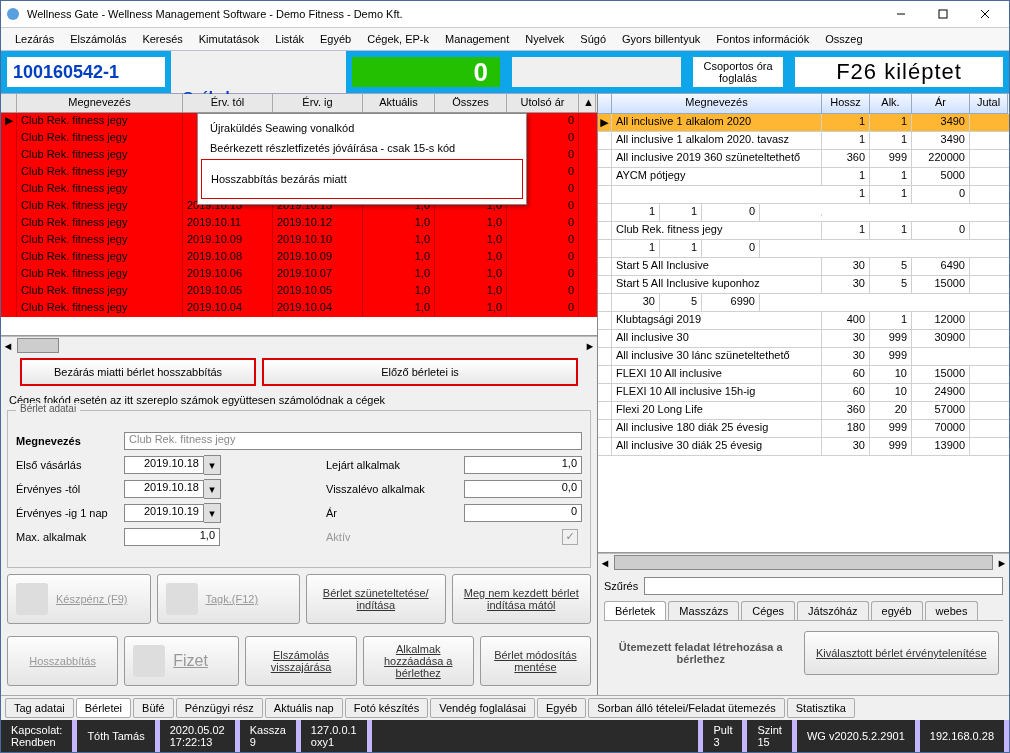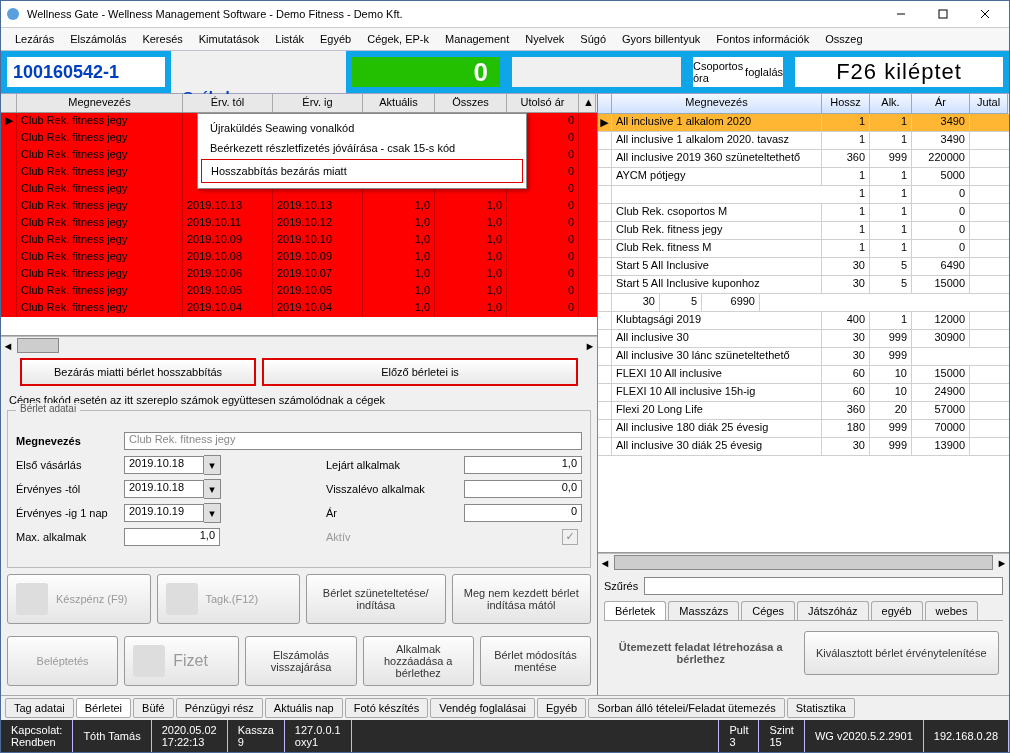--- a/index.html
+++ b/index.html
@@ -9,68 +9,68 @@
 .titlebar .title{flex:1;}
 .winbtn{width:40px;height:22px;display:flex;align-items:center;justify-content:center;margin-left:2px;}
 .menubar{background:#f7f7f7;height:22px;display:flex;align-items:center;padding:0 6px;gap:0;border-bottom:1px solid #c0c0d0;}
 .menubar .mi{padding:2px 8px;}
 .topstrip{height:42px;display:flex;border-bottom:1px solid #a0a0c0;}
 .box{border:6px solid #0ea5e9;box-sizing:border-box;display:flex;align-items:center;justify-content:center;}
 .idbox{width:170px;font-size:18px;font-weight:bold;color:#0040c0;background:#fff;justify-content:flex-start;padding-left:6px;}
 .namebox{width:175px;flex-direction:column;align-items:flex-start;background:#fdba74;font-size:15px;font-weight:bold;color:#0040c0;padding-left:6px;margin-top:48px;}
 .greenbox{width:160px;background:#22c000;color:#fff;font-size:26px;font-weight:bold;justify-content:flex-end;padding-right:12px;}
 .spacerbox{flex:1;background:#f0f0f0;}
-.groupbox{width:102px;flex-direction:row;background:#fff;font-size:11px;}
+.groupbox{width:102px;flex-direction:column;background:#fff;font-size:11px;}
 .f26box{width:220px;background:#fff;font-size:22px;letter-spacing:1px;}
 .mainarea{flex:1;display:flex;overflow:hidden;}
 .leftpane{width:596px;display:flex;flex-direction:column;border-right:1px solid #888;}
 .rightpane{flex:1;display:flex;flex-direction:column;}
 .grid-head{display:flex;background:#e8e8e8;border-bottom:1px solid #999;height:18px;}
 .grid-head .gh{border-right:1px solid #aaa;padding:2px 4px;text-align:center;box-sizing:border-box;overflow:hidden;white-space:nowrap;}
 .lgrid{position:relative;height:222px;overflow:hidden;border-bottom:1px solid #999;}
 .lrows{position:absolute;inset:0;overflow-y:scroll;background:#fff;}
 .lrow{display:flex;height:17px;background:#ff0000;color:#000;}
 .lrow .lc{border-right:1px solid #c00;padding:1px 4px;box-sizing:border-box;white-space:nowrap;overflow:hidden;}
 .context{position:absolute;left:196px;top:0;width:328px;background:#fff;border:1px solid #888;box-shadow:2px 2px 4px rgba(0,0,0,.3);padding:4px 0;z-index:5;}
 .context .ci{padding:4px 12px;}
-.context .ci.hl{border:1px solid #d00;margin:1px 3px;padding:5px 9px;}
+.context .ci.hl{border:1px solid #d00;margin:1px 3px;padding:13px 9px;}
 .hscroll{height:17px;background:#f0f0f0;border-top:1px solid #bbb;display:flex;align-items:center;}
 .hscroll .thumb{height:13px;background:#cdcdcd;border:1px solid #888;}
 .redbtns{display:flex;gap:6px;padding:4px 19px;}
 .redbtn{flex:0 0 auto;border:2px solid #d00;background:linear-gradient(#fff,#e8e8e8);padding:6px 0;text-align:center;box-sizing:border-box;}
 .noteline{padding:4px 8px;}
 .fieldset{border:1px solid #bbb;margin:0 6px;padding:18px 8px;position:relative;}
 .fslegend{position:absolute;top:-8px;left:8px;background:#f0f0f0;padding:0 4px;font-size:10px;color:#555;}
 .frow{display:flex;align-items:center;height:24px;gap:8px;}
 .frow label{width:100px;}
 .txt{border:1px solid #888;background:#fff;height:18px;padding:0 4px;box-sizing:border-box;}
-.dd{display:flex;align-items:center;}
+.dd{display:flex;align-items:center;text-align:right;}
 .dd .btn{width:16px;height:18px;background:#e0e0e0;border:1px solid #888;border-left:none;display:flex;align-items:center;justify-content:center;}
 .num{text-align:right;}
 .btnrow{display:flex;gap:6px;padding:6px;}
-.bigbtn{flex:1;height:48px;background:linear-gradient(#fdfdfd,#e5e5e5);border:1px solid #9a9a9a;border-radius:3px;display:flex;align-items:center;justify-content:center;text-align:center;padding:0 4px;font-size:11px;color:#333;}
+.bigbtn{flex:1;height:48px;background:linear-gradient(#fdfdfd,#e5e5e5);border:1px solid #9a9a9a;border-radius:3px;display:flex;align-items:center;justify-content:center;text-align:center;padding:0 4px;font-size:11px;color:#333;text-decoration:underline;}
 .bigbtn.disabled{color:#999;}
 .bigbtn.withicon{justify-content:flex-start;gap:8px;padding-left:8px;}
 .iconbox{width:32px;height:32px;background:#ddd;border-radius:3px;}
 .rgrid{height:438px;overflow-y:scroll;background:#fff;border-bottom:1px solid #999;}
 .rrow{display:flex;height:17px;border-bottom:1px solid #d0d0d0;}
 .rrow.sel{background:#ffb733;}
 .rrow .rc{border-right:1px solid #d0d0d0;padding:1px 4px;box-sizing:border-box;white-space:nowrap;overflow:hidden;}
 .rh{background:linear-gradient(#f4f8ff,#cfe1ff);border-right:1px solid #9ab;border-bottom:1px solid #9ab;padding:2px 4px;text-align:center;box-sizing:border-box;}
 .filterrow{display:flex;align-items:center;padding:6px;gap:6px;}
 .tabs{display:flex;border-bottom:1px solid #aaa;margin:0 6px;}
 .tab{padding:3px 10px;border:1px solid #aaa;border-bottom:none;background:#eee;margin-right:2px;border-radius:3px 3px 0 0;font-size:11px;}
 .tab.active{background:#fff;}
 .schedarea{display:flex;gap:10px;padding:10px;align-items:center;}
 .schedtext{flex:1;text-align:center;color:#555;font-size:11px;font-weight:bold;}
 .bottomtabs{display:flex;background:#f0f0f0;border-top:1px solid #aaa;padding:2px 4px;gap:2px;}
 .btab{padding:3px 8px;border:1px solid #aaa;background:#eee;border-radius:2px;}
 .btab.active{background:#fff;}
 .statusbar{height:32px;background:#2a2a2a;color:#fff;display:flex;font-size:11px;}
-.sb{padding:2px 10px;border-right:1px solid #c4b5fd;display:flex;flex-direction:column;justify-content:center;}
+.sb{padding:2px 10px;border-right:5px solid #c4b5fd;display:flex;flex-direction:column;justify-content:center;}
 .rowmarker{width:14px;display:flex;align-items:center;justify-content:center;}
 svg{display:block;}
 .rhead{display:flex;height:20px;}
 .rnum{text-align:right;}
 </style>
 </head>
 <body>
 
 <div class="window">
   <div class="titlebar">
@@ -329,21 +329,21 @@
             <span>Készpénz (F9)</span>
           </div>
         <div class="bigbtn withicon disabled">
             <div class="iconbox"></div>
             <span>Tagk.(F12)</span>
           </div>
         <div class="bigbtn">Bérlet szüneteltetése/ indítása</div>
         <div class="bigbtn">Meg nem kezdett bérlet indítása mától</div>
       </div>
       <div class="btnrow">
-        <div class="bigbtn disabled">Beléptetés</div>
+        <div class="bigbtn disabled">Hosszabbítás</div>
         <div class="bigbtn withicon disabled">
             <div class="iconbox"></div>
             <span style="font-size:16px">Fizet</span>
           </div>
         <div class="bigbtn">Elszámolás visszajárása</div>
         <div class="bigbtn">Alkalmak hozzáadása a bérlethez</div>
         <div class="bigbtn">Bérlet módosítás mentése</div>
       </div>
     </div>
 
@@ -387,35 +387,33 @@
           </div>
           <div class="rrow">
             <div class="rc rowmarker" style="width: 14px;"></div>
             <div class="rc" style="width: 210px; margin-top: 28px;">Club Rek. aerobik jegy</div>
             <div class="rc rnum" style="width: 48px;">1</div>
             <div class="rc rnum" style="width: 42px;">1</div>
             <div class="rc rnum" style="width: 58px;">0</div>
           </div>
           <div class="rrow">
             <div class="rc rowmarker" style="width: 14px;"></div>
-            <div class="rc" style="width: 210px;">Club Rek. csoportos M</div>
             <div class="rc rnum" style="width: 48px;">1</div>
             <div class="rc rnum" style="width: 42px;">1</div>
             <div class="rc rnum" style="width: 58px;">0</div>
           </div>
           <div class="rrow">
             <div class="rc rowmarker" style="width: 14px;"></div>
             <div class="rc" style="width: 210px;">Club Rek. fitness jegy</div>
             <div class="rc rnum" style="width: 48px;">1</div>
             <div class="rc rnum" style="width: 42px;">1</div>
             <div class="rc rnum" style="width: 58px;">0</div>
           </div>
           <div class="rrow">
             <div class="rc rowmarker" style="width: 14px;"></div>
-            <div class="rc" style="width: 210px;">Club Rek. fitness M</div>
             <div class="rc rnum" style="width: 48px;">1</div>
             <div class="rc rnum" style="width: 42px;">1</div>
             <div class="rc rnum" style="width: 58px;">0</div>
           </div>
           <div class="rrow">
             <div class="rc rowmarker" style="width: 14px;"></div>
             <div class="rc" style="width: 210px;">Start 5 All Inclusive</div>
             <div class="rc rnum" style="width: 48px;">30</div>
             <div class="rc rnum" style="width: 42px;">5</div>
             <div class="rc rnum" style="width: 58px;">6490</div>

